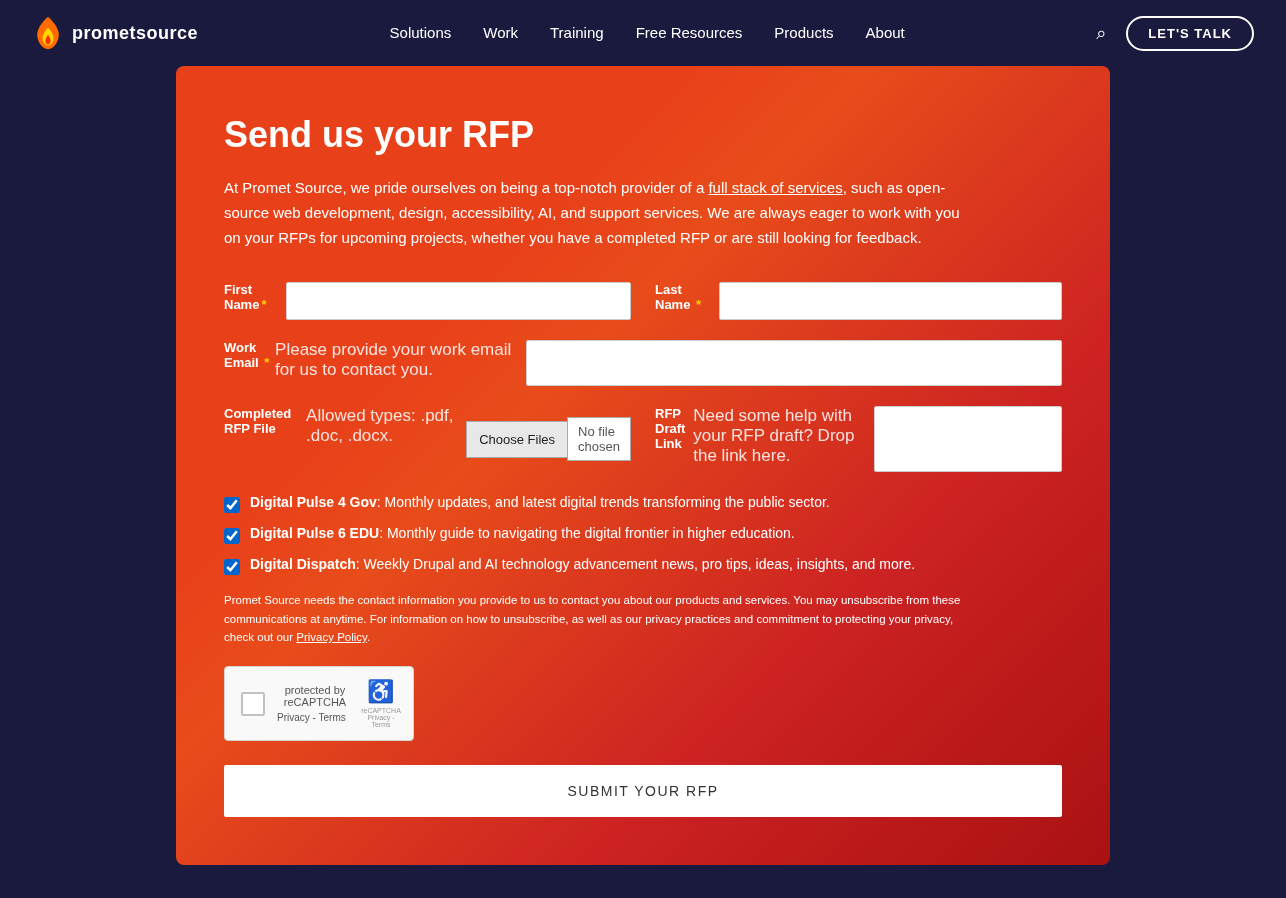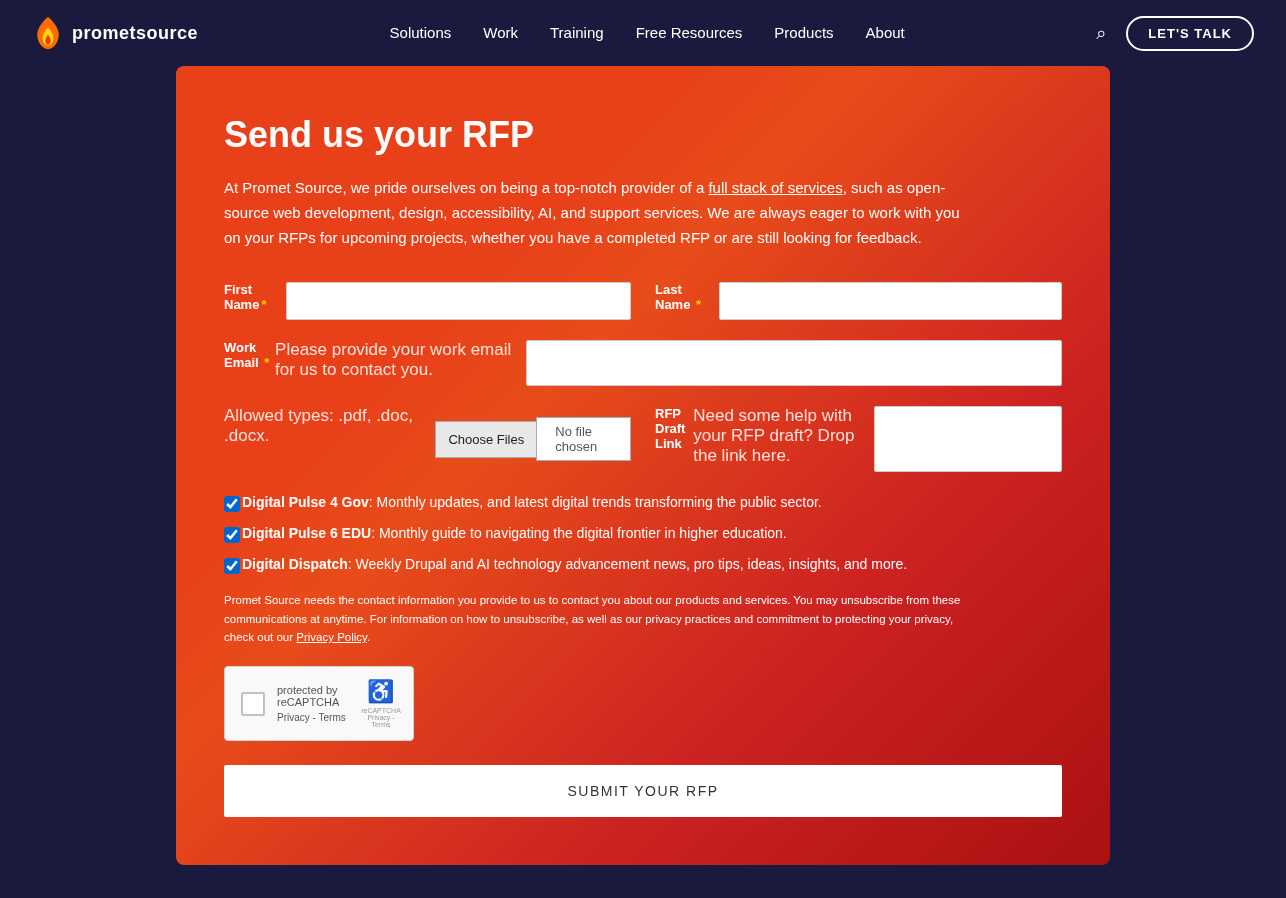--- a/index.html
+++ b/index.html
@@ -153,34 +153,34 @@
       border-right: none;
       padding: 10px 12px;
       font-size: 13px;
       cursor: pointer;
       white-space: nowrap;
       color: #222;
     }
     .file-no-chosen {
       background: #ffffff;
       border: 1px solid #aaaaaa;
-      padding: 6px 18px;
+      padding: 6px 10px;
       font-size: 13px;
       color: #555555;
       flex: 1;
     }
 
     
     .checkbox-section {
       margin-bottom: 16px;
     }
     .checkbox-item {
       display: flex;
-      align-items: center;
-      gap: 2px;
+      align-items: flex-end;
+      gap: 10px;
       margin-bottom: 10px;
     }
     .checkbox-item input[type="checkbox"] {
       width: 16px;
       height: 16px;
       margin-top: 2px;
       accent-color: #0066cc;
       flex-shrink: 0;
     }
     .checkbox-label {
@@ -217,20 +217,21 @@
       margin-bottom: 24px;
       gap: 12px;
     }
     .recaptcha-left {
       flex: 1;
     }
     .recaptcha-protected {
       font-size: 11px;
       color: #555555;
       margin-bottom: 4px;
+      text-align: center;
     }
     .recaptcha-links {
       font-size: 10px;
       color: #555555;
     }
     .recaptcha-links a {
       color: #555555;
       text-decoration: none;
     }
     .recaptcha-checkbox {
@@ -341,20 +342,21 @@
       <label class="form-label">
         <span>Work Email</span><span class="required"> *</span>
       </label>
       <span class="form-hint">Please provide your work email for us to contact you.</span>
       <input type="email" class="form-input" style="">
     </div>
 
     
     <div class="two-col-row">
       <div class="form-group">
+        <label class="form-label">Completed RFP File</label>
         <span class="form-hint">Allowed types: .pdf, .doc, .docx.</span>
         <div class="file-input-wrapper">
           <label class="file-choose-btn">
             <span>Choose Files</span>
             
           </label>
           <span class="file-no-chosen">No file chosen</span>
         </div>
       </div>
       <div class="form-group">

